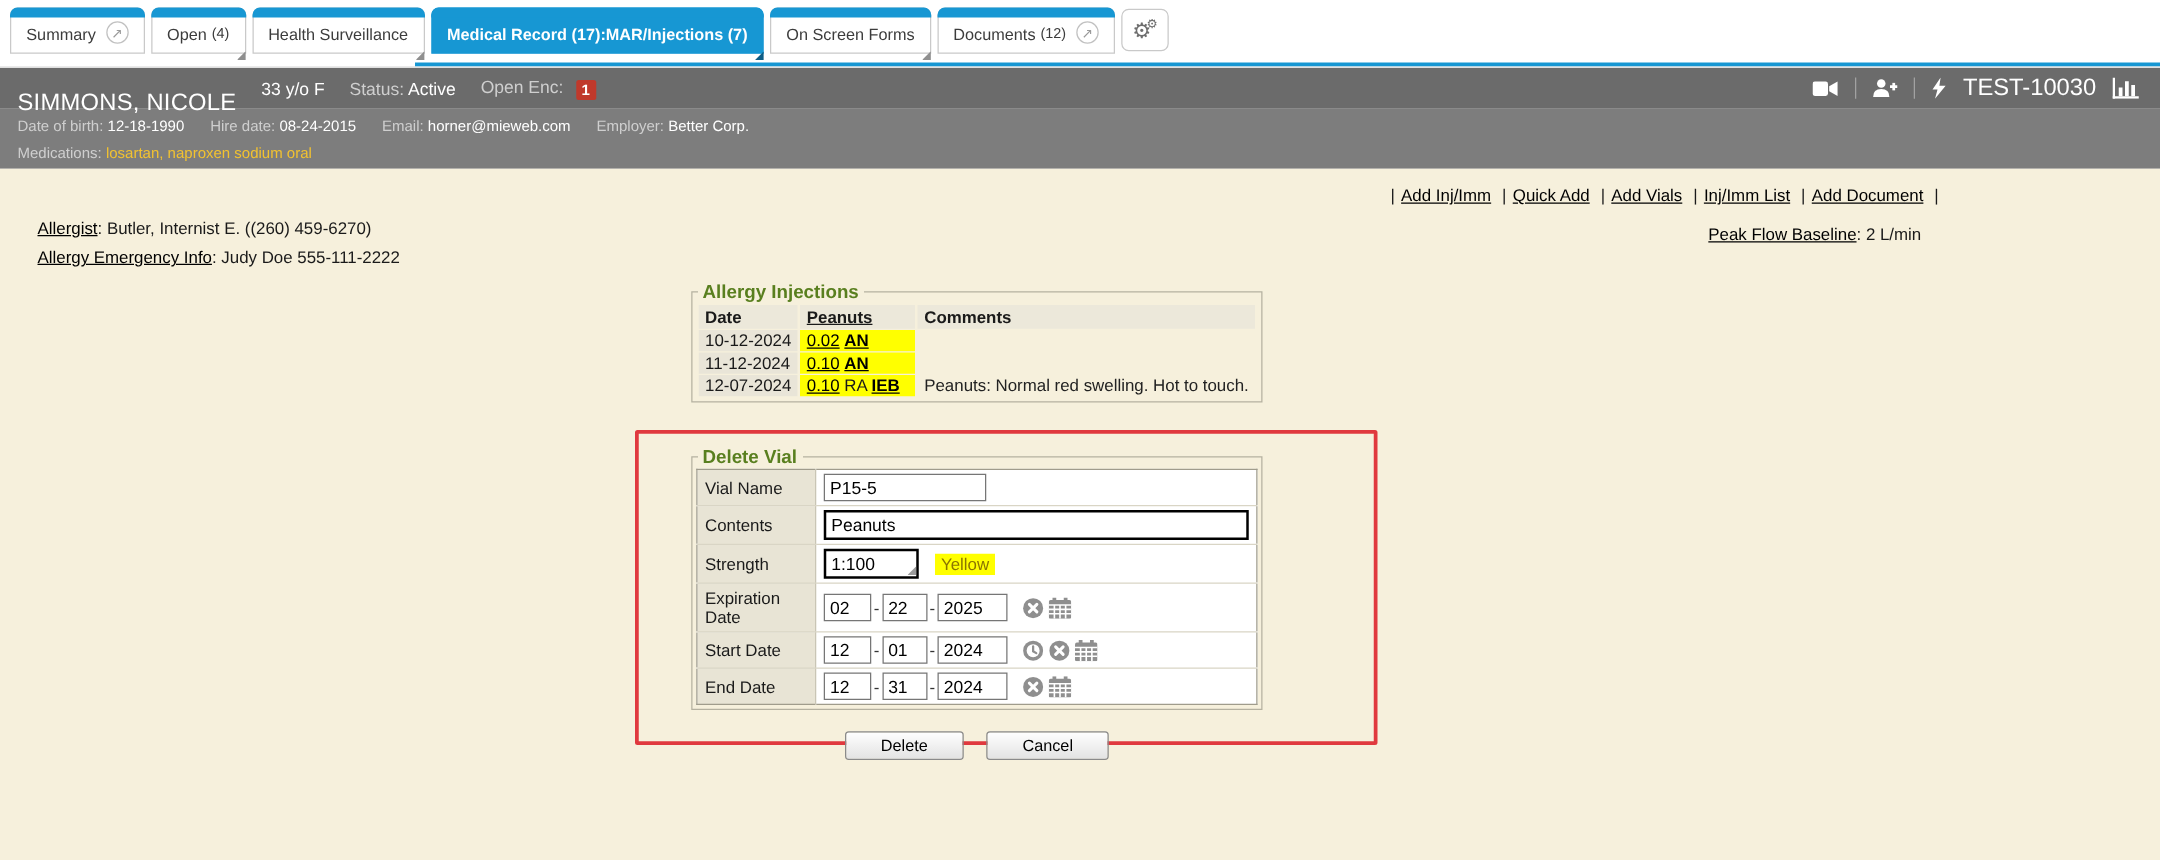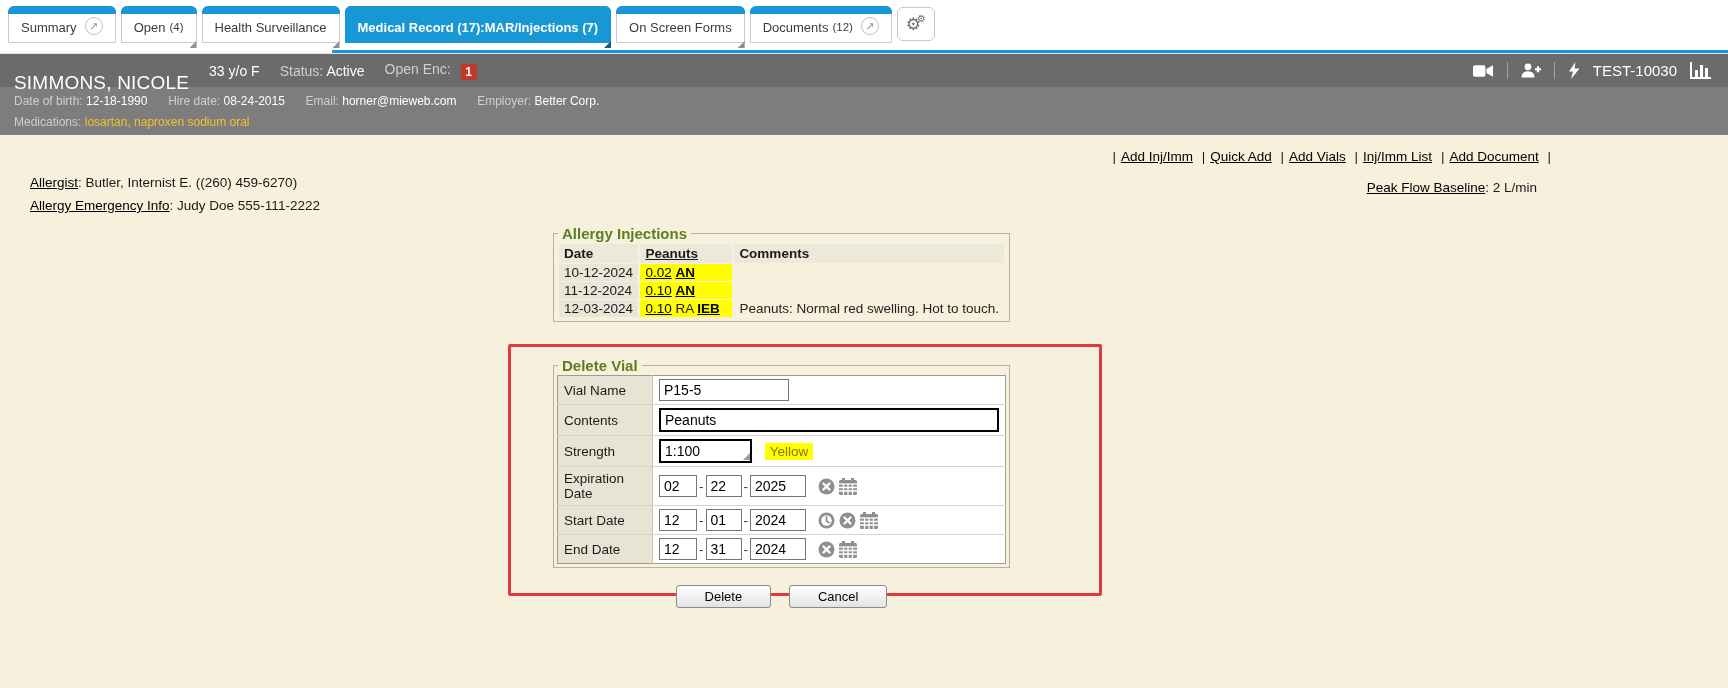--- a/index.html
+++ b/index.html
@@ -33,21 +33,21 @@
   .bar1-left { display:flex; align-items:center; gap:20px; }
   .pt-name { font-size:19px; font-weight:normal; letter-spacing:.2px;margin-top:24px; }
   .pt-item { font-size:14px; }
   .lbl { color:#cfcfcf; }
   .val { color:#fff; }
   .enc-badge { display:inline-block; min-width:16px; height:16px; line-height:16px; text-align:center;
     background:#c0392b; color:#fff; font-size:12px; font-weight:bold; border-radius:2px;
     margin-left:6px; padding:0 2px; vertical-align:-2px; cursor:pointer; }
   .bar1-right { display:flex; align-items:center; gap:13px; }
   .vsep { width:1px; height:17px; background:#a2a2a2; }
-  .station { font-size:15px; color:#fff; }
+  .station { font-size:19px; color:#fff; }
   .ic { display:inline-flex; align-items:center; cursor:pointer; }
 
   .bar2 { height:48px; background:#7d7d7d; padding:4px 16px 0 14px; color:#fff; }
   .bar2 .line { font-size:12px; line-height:21px; white-space:nowrap; }
   .bar2 .gap { display:inline-block; width:14px; }
   .med-link { color:#f2c230; cursor:pointer; }
   .med-sep { color:#f2c230; }
 
   
   .main { position:relative; height:561px; background:#f6f0dc; font-size:13.5px; color:#1a1a1a; }
@@ -78,21 +78,21 @@
   .form-table td { border-bottom:1px solid #d9d5c5; height:28px; }
   .form-table tr:last-child td { border-bottom:none; }
   .flabel { background:#e8e4d5; width:103px; padding:4px 6px; border-right:1px solid #c9c5b5; }
   .fval { padding:3px 6px; background:#fff; white-space:nowrap; }
   .inp { border:1px solid #767676; background:#fff; font:14px "Liberation Sans","DejaVu Sans",sans-serif;
     height:22px; padding:1px 4px; }
   .inp-vial { width:130px; }
   .inp-focus { border:2px solid #000; height:24px; }
   .inp-contents { width:340px; }
   .strength-wrap { position:relative; display:inline-block; }
-  .inp-strength { width:93px; }
+  .inp-strength { width:76px; }
   .resize-handle { position:absolute; right:2px; bottom:3px; width:7px; height:7px; background:#9a9a9a;
     -webkit-clip-path:polygon(100% 0,100% 100%,0 100%); clip-path:polygon(100% 0,100% 100%,0 100%); }
   .strength-tag { background:#ffff00; color:#8b7500; padding:1px 5px; margin-left:9px; }
   .d2 { width:38px; } .d2b { width:36px; } .d4 { width:56px; }
   .dsep { margin:0 2px; color:#333; }
   .date-icons { display:inline-flex; gap:4px; margin-left:8px; vertical-align:-4px; }
   .btn-row { margin-left:42px; width:457px; text-align:center; margin-top:17px; }
   .btn { font:13px "Liberation Sans","DejaVu Sans",sans-serif; padding:3px 28px; margin:0 7px;
     border:1px solid #8a8a8a; border-radius:3px; background:linear-gradient(#fefefe,#e3e3e3); cursor:pointer; }
 </style>
@@ -245,21 +245,21 @@
       <tr>
         <td class="cell-date">11-12-2024</td>
         <td class="cell-dose">
           <span class="dose-link">0.10</span>
           <span></span>
           <span class="code-link">AN</span>
         </td>
         <td class="cell-comment"></td>
       </tr>
       <tr>
-        <td class="cell-date">12-03-2024</td>
+        <td class="cell-date">12-07-2024</td>
         <td class="cell-dose">
           <span class="dose-link">0.10</span>
           <span>RA</span>
           <span class="code-link">IEB</span>
         </td>
         <td class="cell-comment">Peanuts: Normal red swelling. Hot to touch.</td>
       </tr>
     </tbody>
       </table>
   </fieldset>

